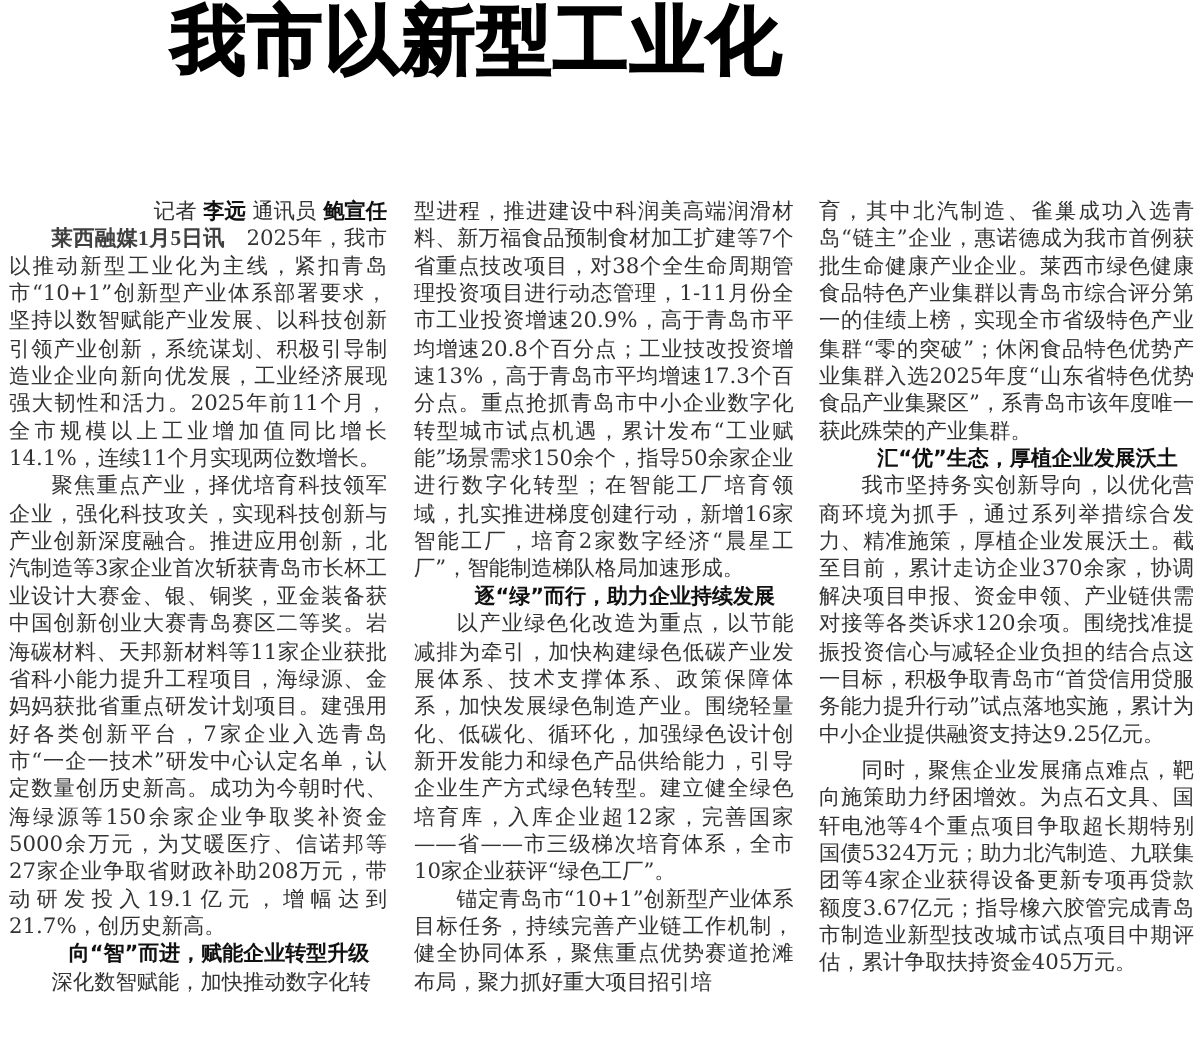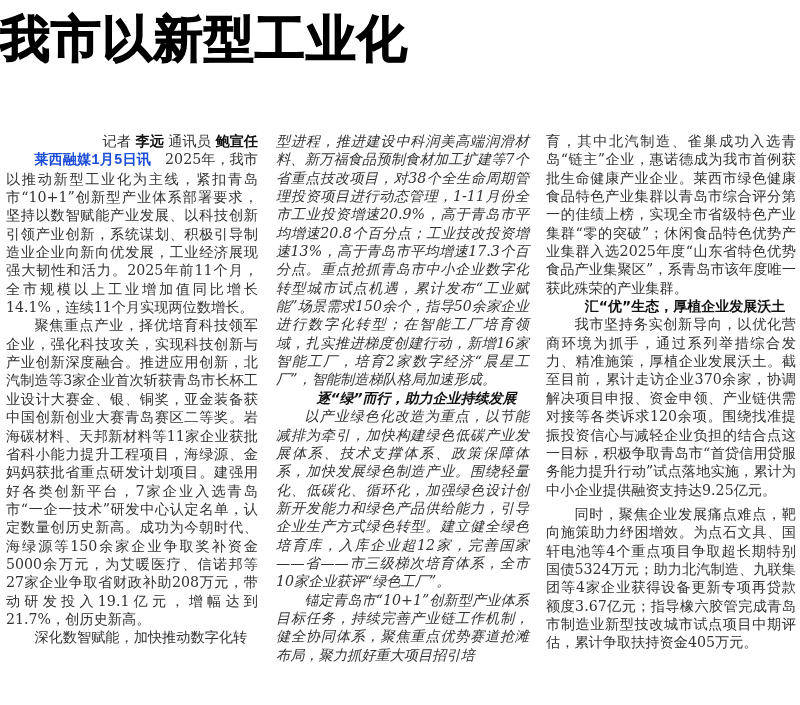--- a/index.html
+++ b/index.html
@@ -1,41 +1,42 @@
 <!DOCTYPE html>
 <html><head>
 <meta charset="utf-8">
 <style>
   html, body { margin: 0; padding: 0; background: #fff; }
   body { width: 800px; height: 705px; overflow: hidden; position: relative; color: #222; font-family: "DejaVu Serif", "Liberation Serif", serif; }
-  .headline { position: absolute; left: 0; top: 12px; width: 636px; }
+  .headline { position: absolute; left: 0; top: 0; width: 636px; text-align: center; }
   .headline div { font-family: "DejaVu Sans", "Liberation Sans", sans-serif; font-weight: 900; font-size: 50px; line-height: 55px; color: #000; letter-spacing: 1px; -webkit-text-stroke: 1.2px #000; }
   .col { position: absolute; top: 132px; font-size: 14.2px; line-height: 18.35px; text-align: justify; color: #333; }
   .c1 { left: 6px; width: 252px; }
-  .c2 { left: 276px; width: 253px; font-style: italic; }
+  .c2 { left: 276px; width: 253px; }
   .c3 { left: 546px; width: 250px; }
   .col p { margin: 0; text-indent: 2em; }
   .col p.noindent { text-indent: 0; }
   .sub { font-family: "DejaVu Sans", "Liberation Sans", sans-serif; font-weight: bold; font-size: 14px; line-height: 18.35px; text-align: center; color: #111; margin: 0; }
   .byline { text-align: right; text-indent: 2em; }
   .byline .b { font-family: "DejaVu Sans", "Liberation Sans", sans-serif; font-weight: bold; color:#111; }
-  .dateline { font-family: Liberation Mono, monospace; font-weight: bold; color:#1d4ed8; }
+  .dateline { font-family: Liberation Serif, serif; font-weight: bold; color:#404040; }
   .byline .lbl { color:#333; }
 </style>
 </head>
 <body>
 
 <div class="headline">
   <div>我市以新型工业化</div>
 </div>
 
 <div class="col c1">
   <p class="byline"><span class="lbl">记者</span> <span class="b">李远</span> <span class="lbl">通讯员</span> <span class="b">鲍宣任</span></p>
   <p><span class="dateline">莱西融媒1月5日讯</span>　<span>2025年，我市以推动新型工业化为主线，紧扣青岛市“10+1”创新型产业体系部署要求，坚持以数智赋能产业发展、以科技创新引领产业创新，系统谋划、积极引导制造业企业向新向优发展，工业经济展现强大韧性和活力。2025年前11个月，全市规模以上工业增加值同比增长14.1%，连续11个月实现两位数增长。</span></p>
   <p>聚焦重点产业，择优培育科技领军企业，强化科技攻关，实现科技创新与产业创新深度融合。推进应用创新，北汽制造等3家企业首次斩获青岛市长杯工业设计大赛金、银、铜奖，亚金装备获中国创新创业大赛青岛赛区二等奖。岩海碳材料、天邦新材料等11家企业获批省科小能力提升工程项目，海绿源、金妈妈获批省重点研发计划项目。建强用好各类创新平台，7家企业入选青岛市“一企一技术”研发中心认定名单，认定数量创历史新高。成功为今朝时代、海绿源等150余家企业争取奖补资金5000余万元，为艾暖医疗、信诺邦等27家企业争取省财政补助208万元，带动研发投入19.1亿元，增幅达到21.7%，创历史新高。</p>
+  <p class="sub">向“智”而进，赋能企业转型升级</p>
   <p>深化数智赋能，加快推动数字化转</p>
 </div>
 
 <div class="col c2">
   <p class="noindent">型进程，推进建设中科润美高端润滑材料、新万福食品预制食材加工扩建等7个省重点技改项目，对38个全生命周期管理投资项目进行动态管理，1-11月份全市工业投资增速20.9%，高于青岛市平均增速20.8个百分点；工业技改投资增速13%，高于青岛市平均增速17.3个百分点。重点抢抓青岛市中小企业数字化转型城市试点机遇，累计发布“工业赋能”场景需求150余个，指导50余家企业进行数字化转型；在智能工厂培育领域，扎实推进梯度创建行动，新增16家智能工厂，培育2家数字经济“晨星工厂”，智能制造梯队格局加速形成。</p>
   <p class="sub">逐“绿”而行，助力企业持续发展</p>
   <p>以产业绿色化改造为重点，以节能减排为牵引，加快构建绿色低碳产业发展体系、技术支撑体系、政策保障体系，加快发展绿色制造产业。围绕轻量化、低碳化、循环化，加强绿色设计创新开发能力和绿色产品供给能力，引导企业生产方式绿色转型。建立健全绿色培育库，入库企业超12家，完善国家——省——市三级梯次培育体系，全市10家企业获评“绿色工厂”。</p>
   <p>锚定青岛市“10+1”创新型产业体系目标任务，持续完善产业链工作机制，健全协同体系，聚焦重点优势赛道抢滩布局，聚力抓好重大项目招引培</p>
 </div>
 

